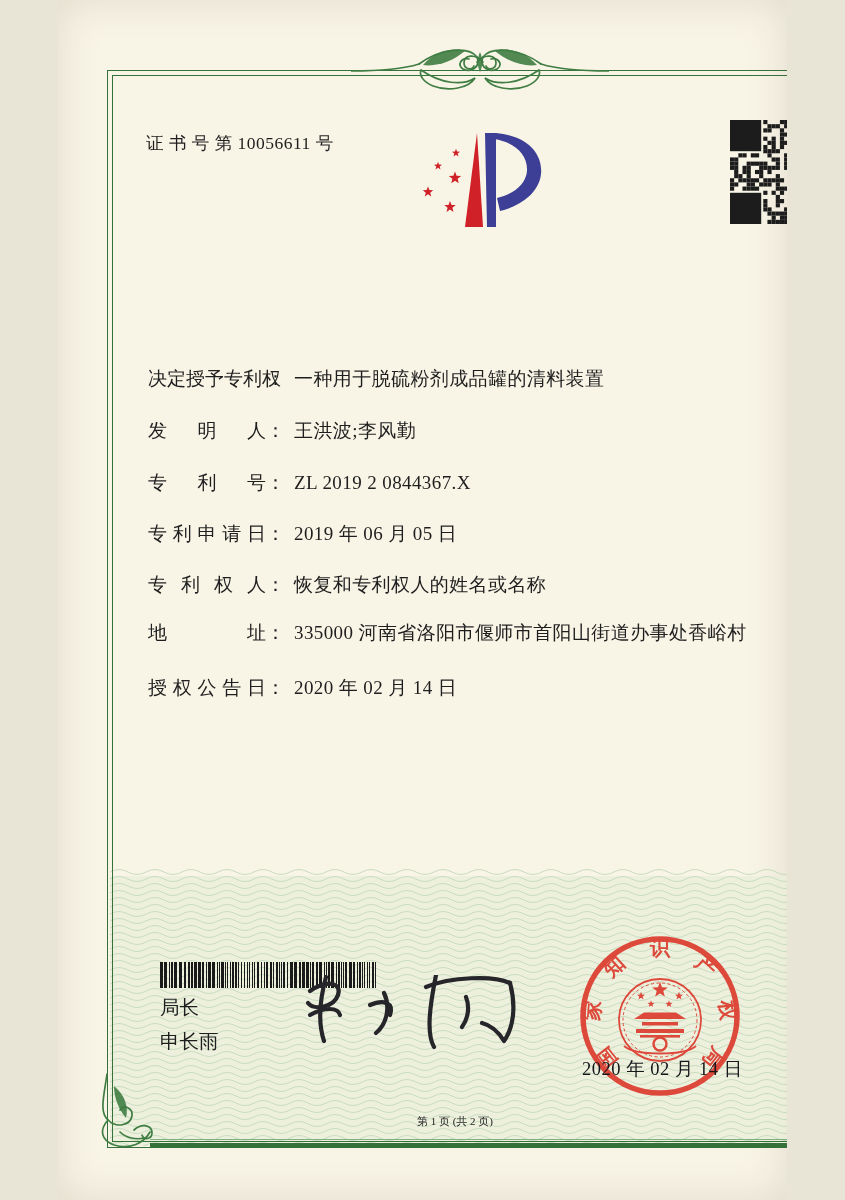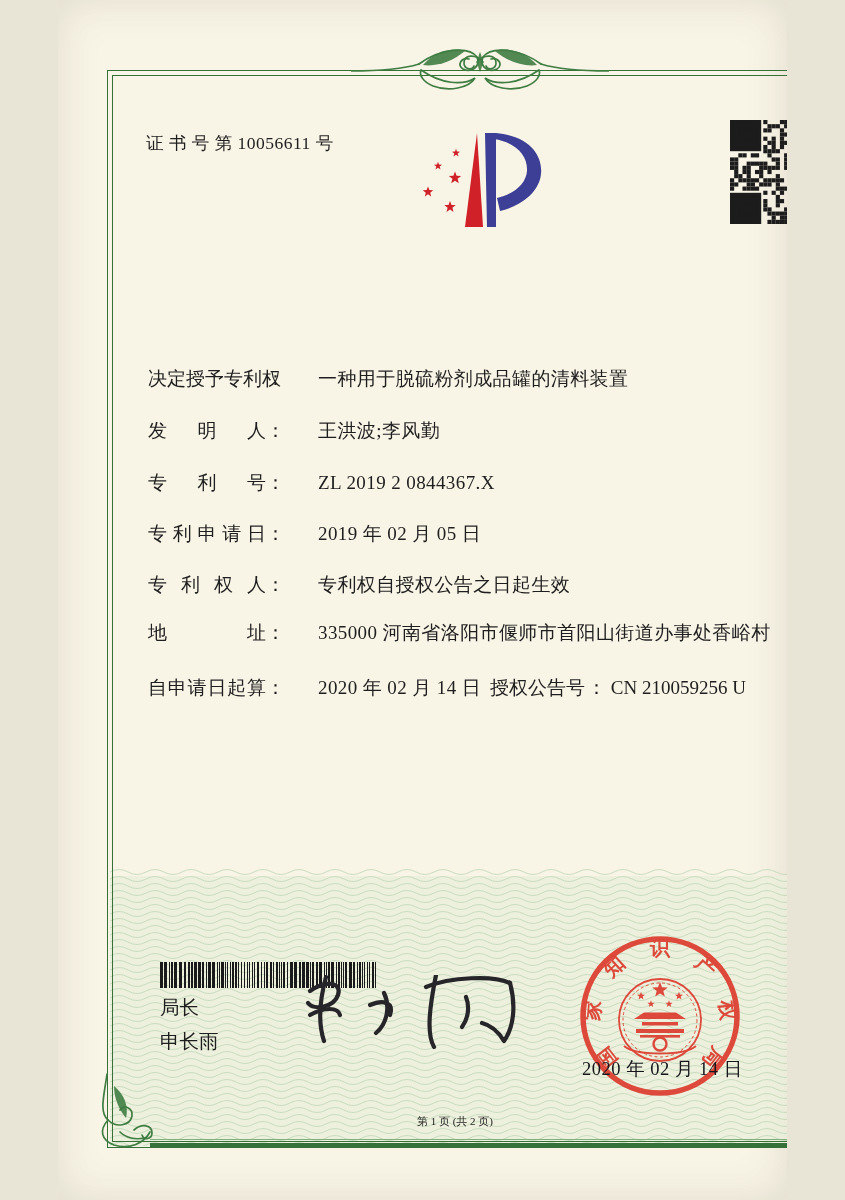--- a/index.html
+++ b/index.html
@@ -27,21 +27,21 @@
   .logo{left:352px;top:126px;z-index:4;}
   .logo .blue{fill:var(--logoblue);} .logo .red{fill:var(--logored);}
   .qr{left:672px;top:120px;z-index:4;}
   .qr rect{fill:#1c1c1c;}
   .title{left:0;top:250px;width:845px;text-align:center;font-size:50px;font-weight:700;
          letter-spacing:4px;z-index:4;}
   
   .frow{position:absolute;left:90px;font-size:19px;white-space:nowrap;z-index:4;}
   .flabel{display:inline-block;width:118px;text-align:justify;text-align-last:justify;vertical-align:top;}
   .fcolon{display:inline-block;margin-right:9px;}
-  .fvalue{letter-spacing:.4px;margin-left:24px;}
+  .fvalue{letter-spacing:.4px;}
   .grantno{left:432px;top:675px;font-size:19px;white-space:nowrap;z-index:4;}
   .grantno .gl{margin-right:2px;}
   
   .bodytext{left:86px;top:708px;width:676px;z-index:4;font-size:18.5px;line-height:27.6px;text-align:justify;}
   .bodytext p{margin:0;text-indent:2.1em;}
   
   .waves{left:52px;top:866px;z-index:1;}
   .barcode{left:102px;top:962px;width:222px;height:26px;z-index:4;display:flex;align-items:stretch;}
   .barcode div{height:100%;}
   .sig-svg{left:240px;top:975px;z-index:5;}
@@ -386,30 +386,26 @@
       <rect x="83.2" y="8.32" width="12.48" height="12.48"></rect>
       <rect x="0" y="74.88" width="29.12" height="29.12" fill="none" stroke="#1c1c1c" stroke-width="4.16"></rect>
       <rect x="8.32" y="83.2" width="12.48" height="12.48"></rect>
     </svg>
 
 
   <div id="fields">
       <div class="frow" style="top: 366px;"><span class="flabel">决定授予专利权</span><span class="fcolon">：</span><span class="fvalue">一种用于脱硫粉剂成品罐的清料装置</span></div>
       <div class="frow" style="top: 418px;"><span class="flabel">发明人</span><span class="fcolon">：</span><span class="fvalue">王洪波;李风勤</span></div>
       <div class="frow" style="top: 470px;"><span class="flabel">专利号</span><span class="fcolon">：</span><span class="fvalue">ZL 2019 2 0844367.X</span></div>
-      <div class="frow" style="top: 521px;"><span class="flabel">专利申请日</span><span class="fcolon">：</span><span class="fvalue">2019 年 02 月 05 日</span></div>
-      <div class="frow" style="top: 572px;"><span class="flabel">专利权人</span><span class="fcolon">：</span><span class="fvalue">专利权自授权公告之日起生效</span></div>
+      <div class="frow" style="top: 521px;"><span class="flabel">专利申请日</span><span class="fcolon">：</span><span class="fvalue">2019 年 06 月 05 日</span></div>
+      <div class="frow" style="top: 572px;"><span class="flabel">专利权人</span><span class="fcolon">：</span><span class="fvalue">恢复和专利权人的姓名或名称</span></div>
       <div class="frow" style="top: 620px;"><span class="flabel">地址</span><span class="fcolon">：</span><span class="fvalue">335000 河南省洛阳市偃师市首阳山街道办事处香峪村</span></div>
-      <div class="frow" style="top: 675px;"><span class="flabel">自申请日起算</span><span class="fcolon">：</span><span class="fvalue">2020 年 02 月 14 日</span></div>
+      <div class="frow" style="top: 675px;"><span class="flabel">授权公告日</span><span class="fcolon">：</span><span class="fvalue">2020 年 02 月 14 日</span></div>
     </div>
 
-  <div class="abs grantno">
-    <span class="gl">授权公告号</span><span>：</span>
-    <span>CN 210059256 U</span>
-  </div>
 
   <div class="abs bodytext">
   </div>
 
   <div class="abs barcode" id="barcode">
       <div style="width: 3px; background: rgb(26, 26, 26);"></div>
       <div style="width: 1px;"></div>
       <div style="width: 3px; background: rgb(26, 26, 26);"></div>
       <div style="width: 2px;"></div>
       <div style="width: 1px; background: rgb(26, 26, 26);"></div>

